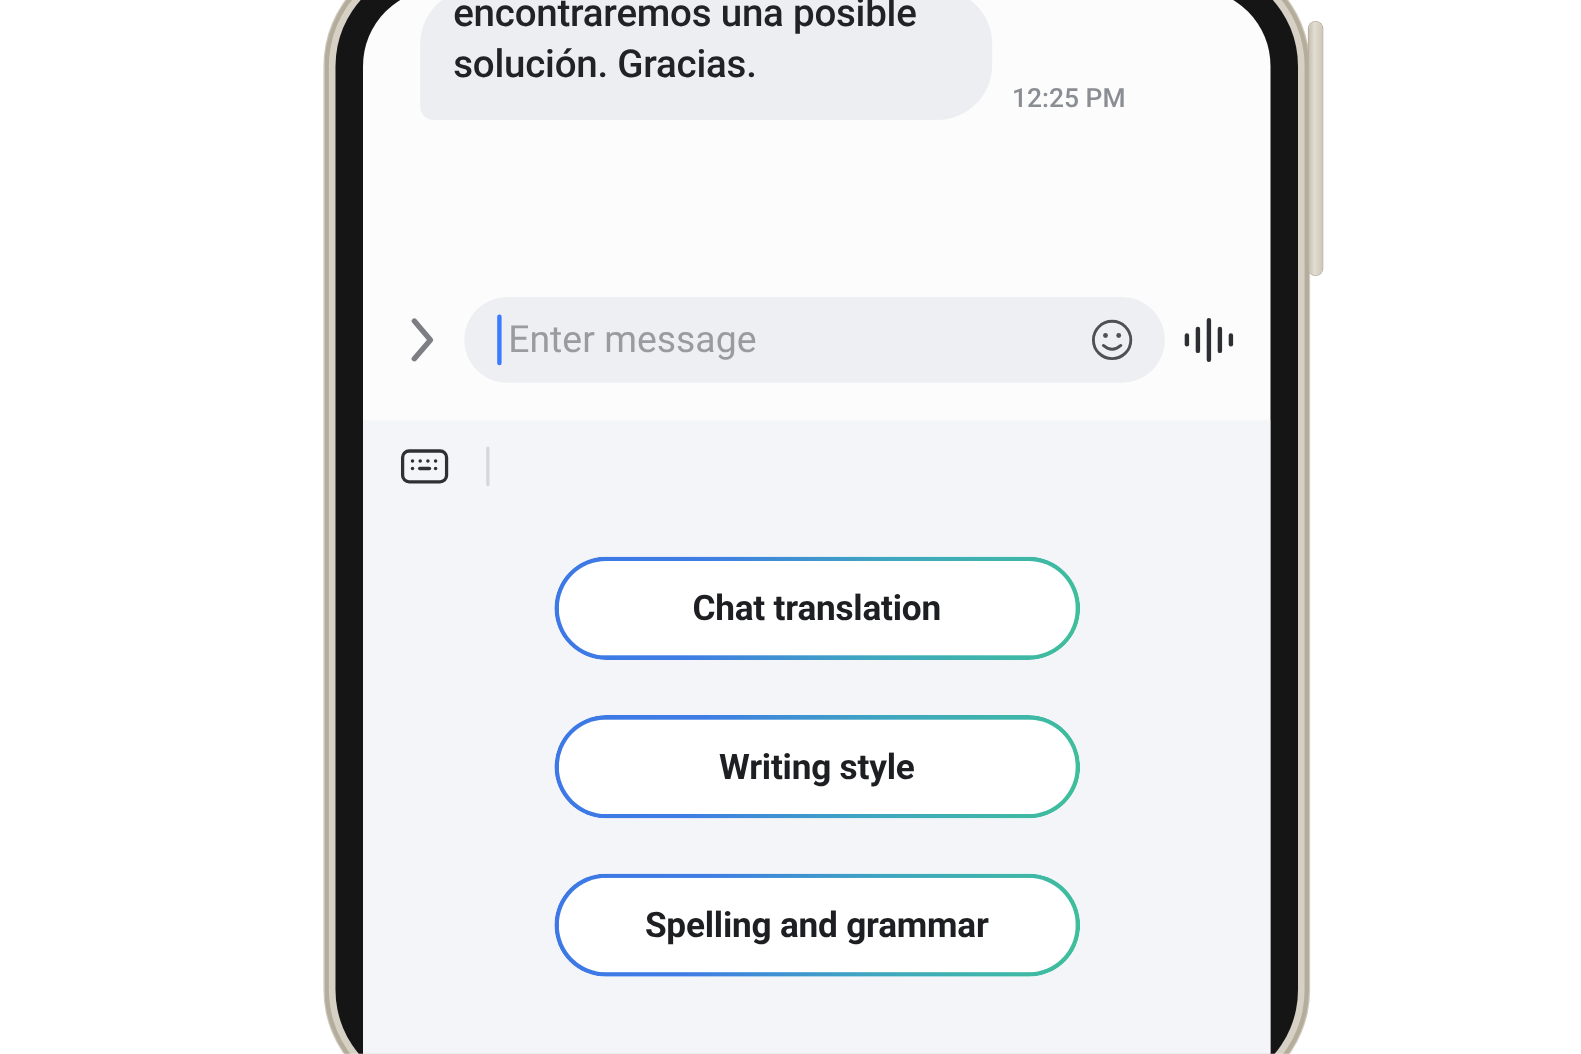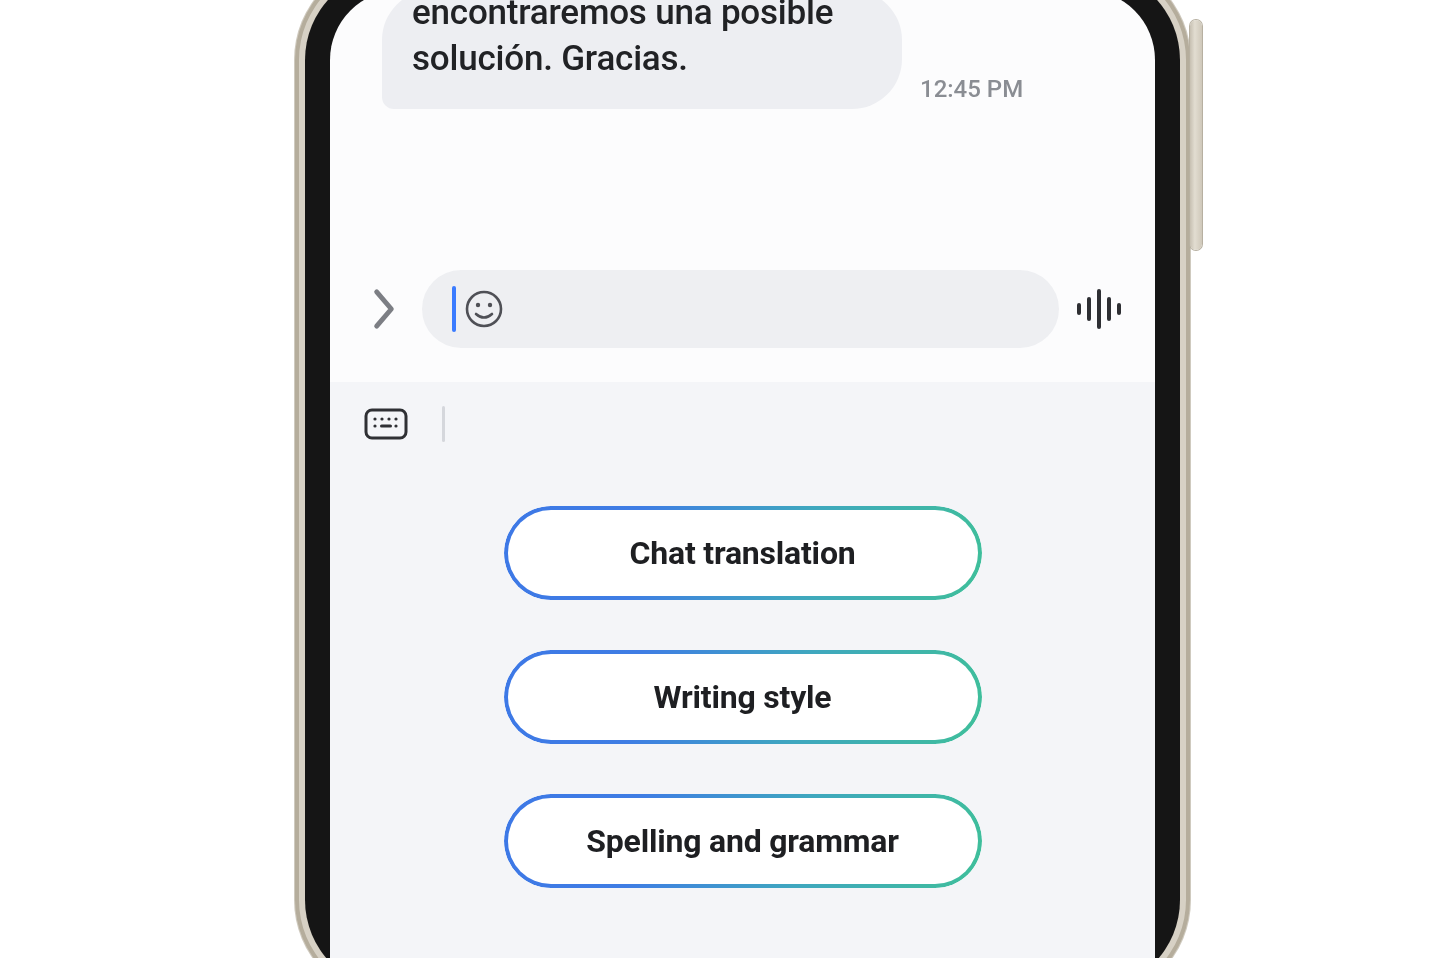--- a/index.html
+++ b/index.html
@@ -222,31 +222,32 @@
     <div class="phone-inner"></div>
   </div>
   <div class="side-button"></div>
 
   <div class="screen">
 
     <div class="chat-row">
       <div class="bubble">
         <span>encontraremos una posible solución. Gracias.</span>
       </div>
-      <div class="timestamp">12:45 PM</div>
+      <div class="timestamp">12:25 PM</div>
     </div>
 
     <div class="input-bar">
       <div class="expand-btn">
         <svg width="30" height="44" viewBox="0 0 24 36" fill="none" stroke="currentColor" stroke-width="4" stroke-linecap="round" stroke-linejoin="round">
           <polyline points="6,4 18,18 6,32"></polyline>
         </svg>
       </div>
       <div class="input-pill">
         <div class="cursor"></div>
+        <div class="placeholder">Enter message</div>
         <div class="emoji-btn">
           <svg width="40" height="40" viewBox="0 0 40 40" fill="none" stroke="currentColor" stroke-width="2.6">
             <circle cx="20" cy="20" r="17"></circle>
             <circle cx="14" cy="16" r="2.2" fill="currentColor" stroke="none"></circle>
             <circle cx="26" cy="16" r="2.2" fill="currentColor" stroke="none"></circle>
             <path d="M12 25 Q20 32 28 25" stroke-linecap="round"></path>
           </svg>
         </div>
       </div>
       <div class="voice-btn">

